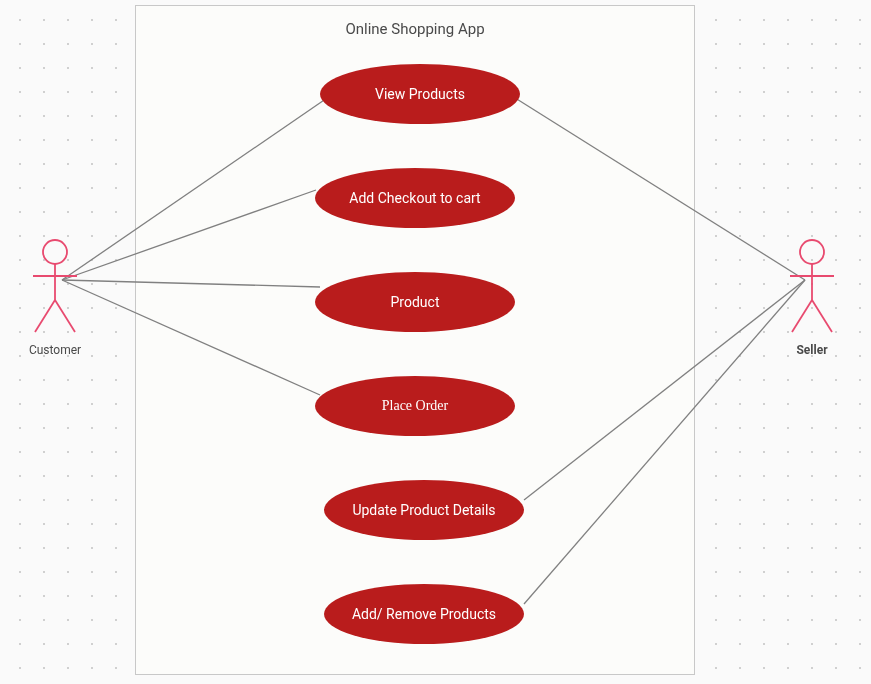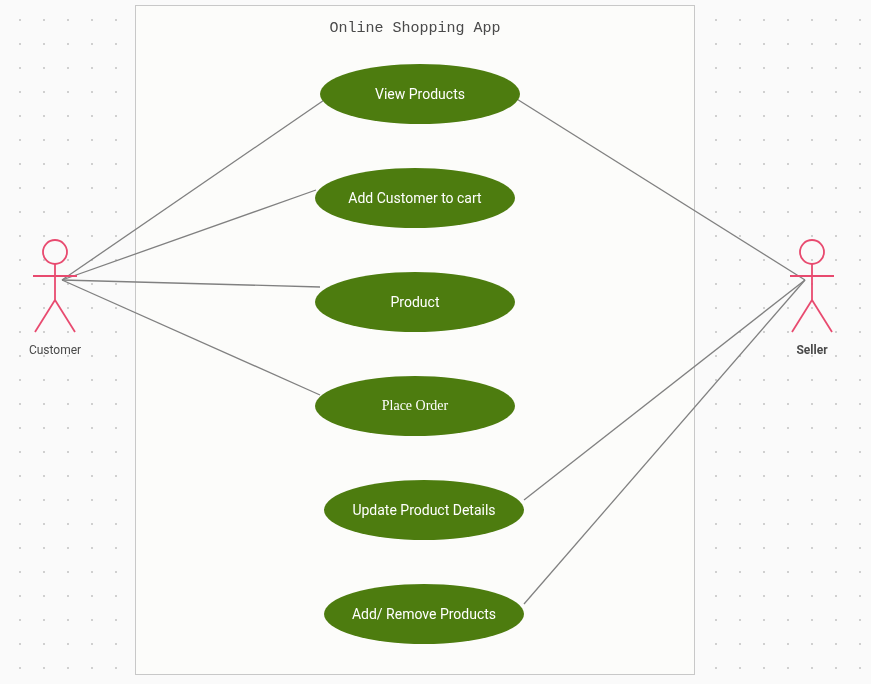--- a/index.html
+++ b/index.html
@@ -28,27 +28,26 @@
       border: 1px solid #c8c8c8;
     }
     .system-title {
       position: absolute;
       top: 14px;
       left: 0;
       right: 0;
       text-align: center;
       font-size: 15px;
       color: #4a4a4a;
-      font-family: Liberation Mono, monospace;
     }
     .use-case {
       position: absolute;
       width: 200px;
       height: 60px;
-      background: #4d7c0f;
+      background: #b91c1c;
       border-radius: 50%;
       display: flex;
       align-items: center;
       justify-content: center;
       color: #fff;
       font-size: 14px;
       text-align: center;
       padding: 0 20px;
     }
     .actor-label {
@@ -95,21 +94,21 @@
 
   <line x1="805" y1="280" x2="512" y2="96"></line>
   <line x1="805" y1="280" x2="524" y2="500"></line>
   <line x1="805" y1="280" x2="524" y2="604"></line>
 </svg>
 
 <div class="use-case" style="left:320px; top:64px;">
   <span>View Products</span>
 </div>
 <div class="use-case" style="left:315px; top:168px;">
-  <span>Add Customer to cart</span>
+  <span>Add Checkout to cart</span>
 </div>
 <div class="use-case" style="left:315px; top:272px;">
   <span>Product</span>
 </div>
 <div class="use-case" style="left:315px; top:376px;font-family:Liberation Serif, serif;">
   <span>Place Order</span>
 </div>
 <div class="use-case" style="left:324px; top:480px;text-align:center;">
   <span>Update Product Details</span>
 </div>

